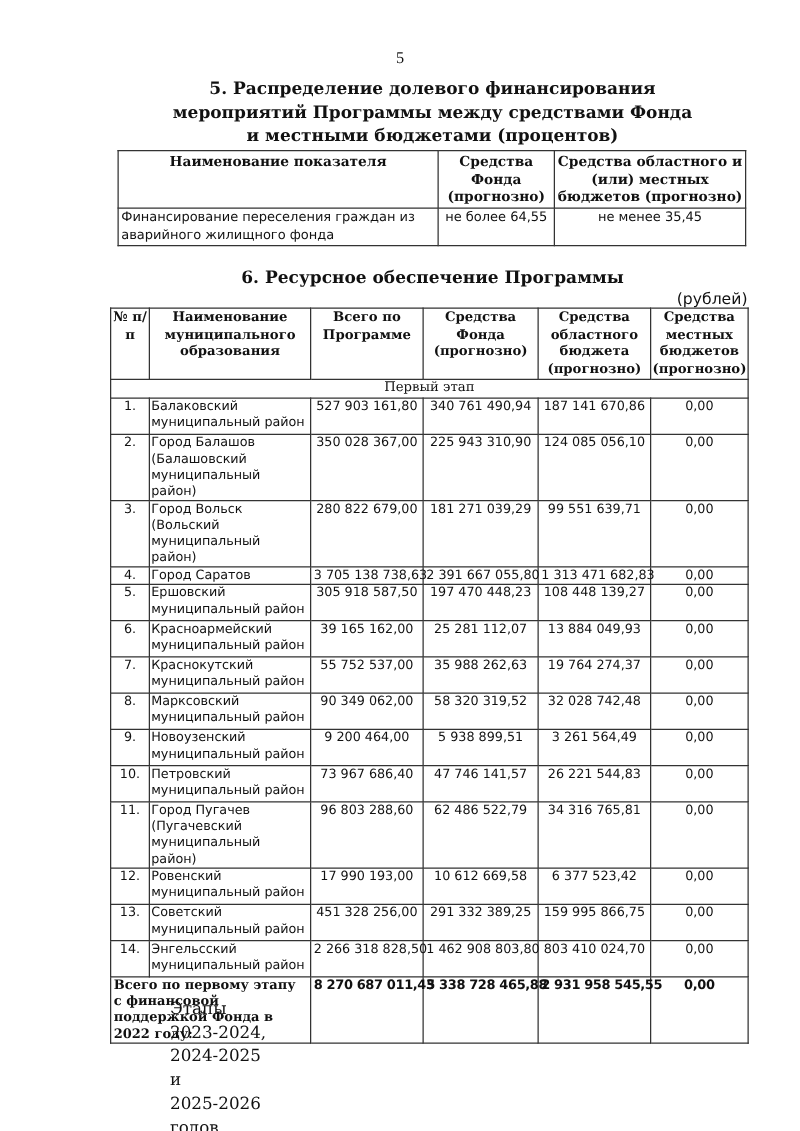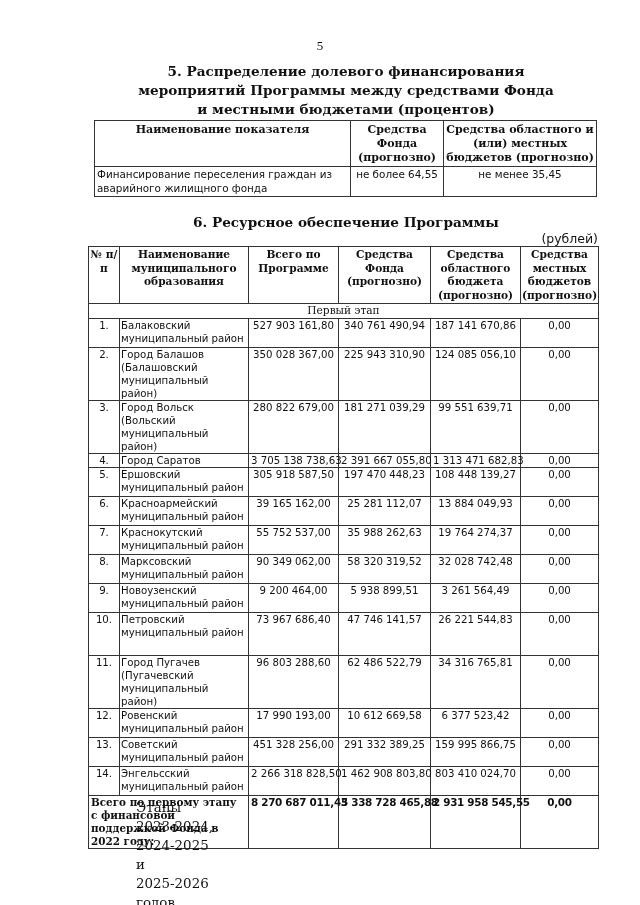--- a/index.html
+++ b/index.html
@@ -156,21 +156,21 @@
         <td class="num">0,00</td>
       </tr>
       <tr style="height: 29px;">
         <td class="idx">9.</td>
         <td class="name">Новоузенский муниципальный район</td>
         <td class="num">9 200 464,00</td>
         <td class="num">5 938 899,51</td>
         <td class="num">3 261 564,49</td>
         <td class="num">0,00</td>
       </tr>
-      <tr style="height: 43px;">
+      <tr style="height: 29px;">
         <td class="idx">10.</td>
         <td class="name">Петровский муниципальный район</td>
         <td class="num">73 967 686,40</td>
         <td class="num">47 746 141,57</td>
         <td class="num">26 221 544,83</td>
         <td class="num">0,00</td>
       </tr>
       <tr style="height: 42px;">
         <td class="idx">11.</td>
         <td class="name">Город Пугачев (Пугачевский муниципальный район)</td>

